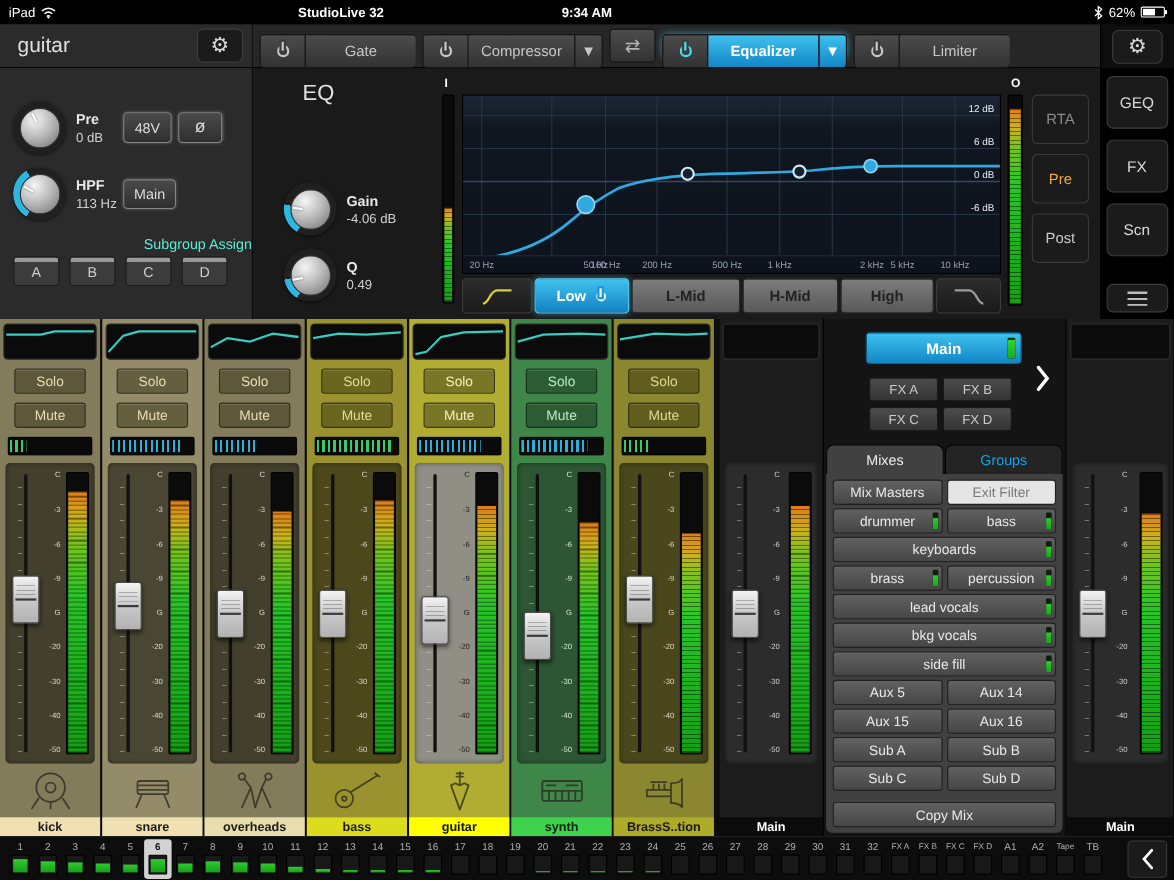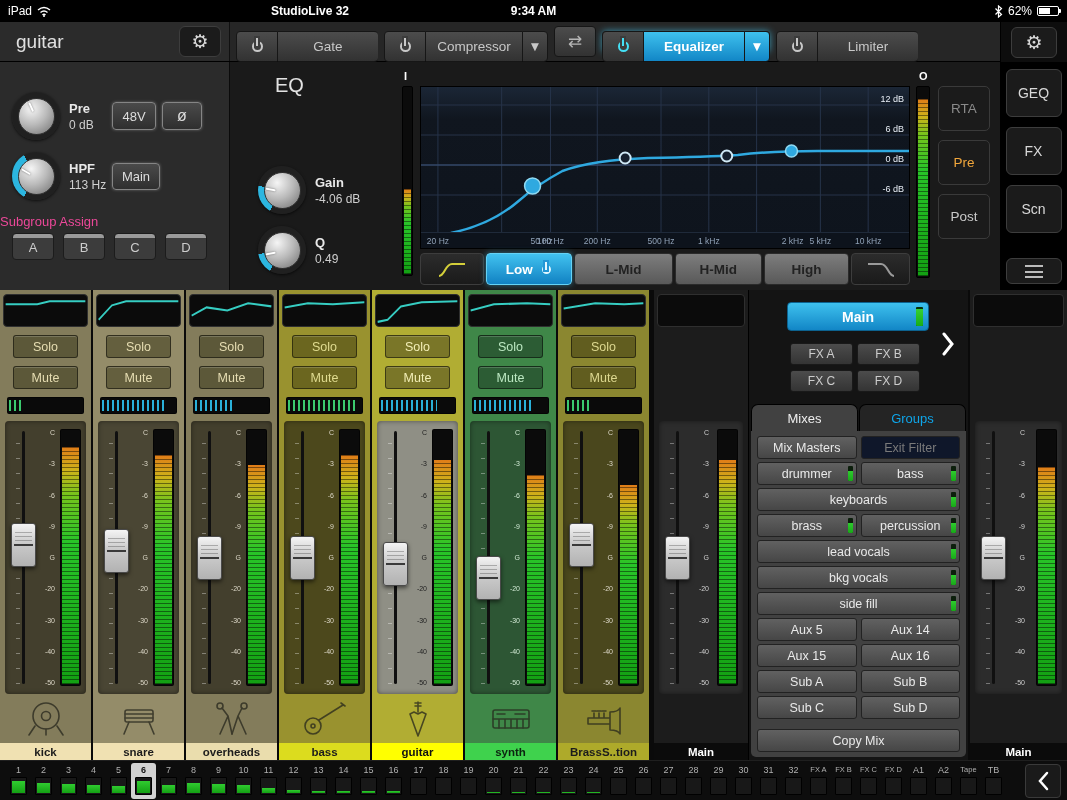--- a/index.html
+++ b/index.html
@@ -47,21 +47,21 @@
   
   .topsection{height:228px;display:flex;background:#161616}
   .left-panel{width:230px;background:#2b2b2b;position:relative;border-right:1px solid #0a0a0a;flex-shrink:0}
   .knob-asm{position:absolute;display:flex;align-items:center;gap:9px;cursor:pointer}
   .knob-ring{width:48px;height:48px;border-radius:50%;background:conic-gradient(from 210deg,var(--arc-c,#2cb6e0) 0 var(--arc,0deg),#202020 var(--arc,0deg) 360deg);display:flex;align-items:center;justify-content:center;box-shadow:0 1px 3px rgba(0,0,0,.7)}
   .knob-face{width:37px;height:37px;border-radius:50%;background:radial-gradient(circle at 35% 28%,#f5f5f5,#b9b9b9 48%,#6e6e6e);position:relative;border:1px solid #333}
   .knob-face::after{content:"";position:absolute;left:50%;top:2px;width:2px;height:10px;margin-left:-1px;background:#fff;border-radius:1px;transform-origin:1px 16.5px;transform:rotate(var(--rot,0deg));box-shadow:0 0 2px rgba(0,0,0,.5)}
   .k-label{color:#e8e8e8;font-size:13px;font-weight:bold}
   .k-value{color:#cfcfcf;font-size:12px;margin-top:2px}
   .lp-btn{position:absolute;background:linear-gradient(#4a4a4a,#2f2f2f);border:1px solid #858585;border-radius:4px;color:#ddd;font-size:13px;display:flex;align-items:center;justify-content:center;box-shadow:0 0 3px rgba(255,255,255,.3);cursor:pointer}
-  .sub-label{position:absolute;top:152px;left:0;right:0;text-align:left;color:#ec4899;font-size:13px}
+  .sub-label{position:absolute;top:152px;left:0;right:0;text-align:right;color:#5eead4;font-size:13px}
   .sub-row{position:absolute;top:171px;left:12px;display:flex;gap:9px}
   .sub-btn{width:42px;height:27px;background:linear-gradient(#9a9a9a 0 4px,#3c3c3c 4px);border:1px solid #1c1c1c;border-radius:4px;color:#ccc;font-size:13px;display:flex;align-items:flex-end;justify-content:center;padding-bottom:4px;cursor:pointer}
 
   .eq-panel{flex:1;position:relative;background:#1a1a1a}
   .eq-title{position:absolute;left:45px;top:12px;color:#e2e2e2;font-size:20px}
   .eq-knob1{left:28px;top:44px}.eq-knob2{left:28px;top:104px}.eq-knob3{left:28px;top:164px}
   .lbl-io{position:absolute;color:#fff;font-size:11px;font-weight:bold}
   .vmeter{position:absolute;background:#0b0b0b;border:1px solid #000;border-radius:2px;overflow:hidden}
   .vfill{position:absolute;left:1px;right:1px;bottom:1px;height:calc(var(--lvl,0)*100%);background-image:repeating-linear-gradient(0deg,rgba(0,0,0,.45) 0 1px,transparent 1px 4px),linear-gradient(to top,#13a013,#28c428 60%,#77c41c 80%,#cdb31a 90%,#e07c18 100%)}
   .graph{position:absolute;left:190px;top:24px;width:490px;height:163px;background:linear-gradient(#1b2636,#10161f 20%,#0e141d);border:1px solid #000;cursor:crosshair}
@@ -120,21 +120,21 @@
   .rp-arrow{position:absolute;right:13px;top:42px;cursor:pointer}
   .fx-btn{position:absolute;width:63px;height:22px;background:linear-gradient(#4c4c4c,#343434);border:1px solid #191919;border-radius:3px;color:#ccc;font-size:12px;display:flex;align-items:center;justify-content:center;cursor:pointer}
   .rp-tabs{position:absolute;left:2px;right:2px;top:114px;height:27px;display:flex;gap:1px}
   .rp-tab{flex:1;display:flex;align-items:center;justify-content:center;font-size:13px;border:1px solid #000;border-bottom:none;border-radius:7px 7px 0 0;cursor:pointer}
   .rp-tab.sel{background:#414141;color:#eee}
   .rp-tab:not(.sel){background:#242424;color:#0ea5e9}
   .mix-list{position:absolute;left:2px;right:2px;top:141px;bottom:3px;background:#414141;border-radius:0 0 5px 5px;padding:5px 6px;display:flex;flex-direction:column;gap:3px}
   .mix-row{display:flex;gap:4px}
   .mix-row.push-bottom{margin-top:auto}
   .mix-btn{flex:1;height:23px;position:relative;background:linear-gradient(#616161,#464646);border:1px solid #222;border-radius:3px;color:#e9e9e9;font-size:12.5px;display:flex;align-items:center;justify-content:center;cursor:pointer}
-  .mix-btn.disabled{background:#0f172a;color:#7a7a7a}
+  .mix-btn.disabled{background:#e5e5e5;color:#7a7a7a}
   .mix-meter{position:absolute;right:3px;top:3px;bottom:3px;width:5px;background:#0c1f0c;border-radius:1px;overflow:hidden}
   .mix-meter::after{content:"";position:absolute;left:0;right:0;bottom:0;height:70%;background:linear-gradient(to top,#18a818,#2ecc2e)}
 
   
   .bottombar{height:40px;background:#0d0d0d;display:flex;align-items:center;padding:2px 6px;border-top:1px solid #1f1f1f}
   .bb-item{width:25px;height:36px;display:flex;flex-direction:column;align-items:center;border-radius:3px;cursor:pointer;padding-top:1px}
   .bb-label{height:12px;line-height:12px;font-size:9px;color:#b0b0b0;white-space:nowrap}
   .bb-item.small .bb-label{font-size:7.5px}
   .bb-meter{width:17px;height:18px;margin-top:1px;background:#181818;border:1px solid #000;position:relative;overflow:hidden;border-radius:1px}
   .bb-meter i{position:absolute;left:1px;right:1px;bottom:1px;height:calc(var(--lvl,0)*100%);background:linear-gradient(to top,#14a014,#30cc30)}

